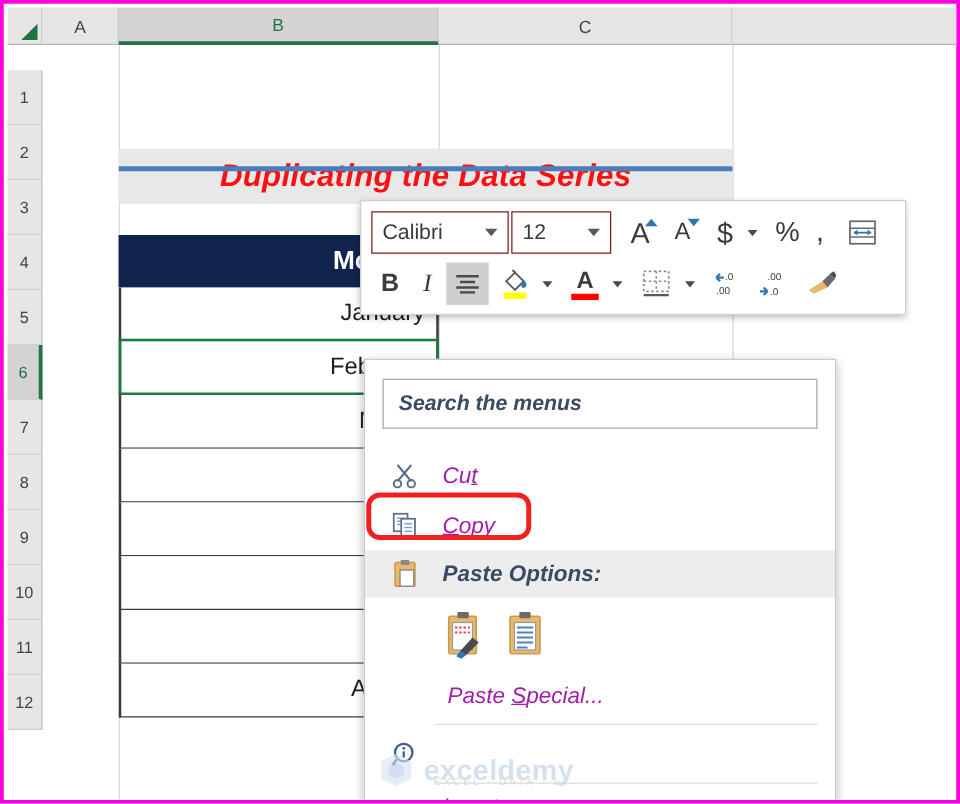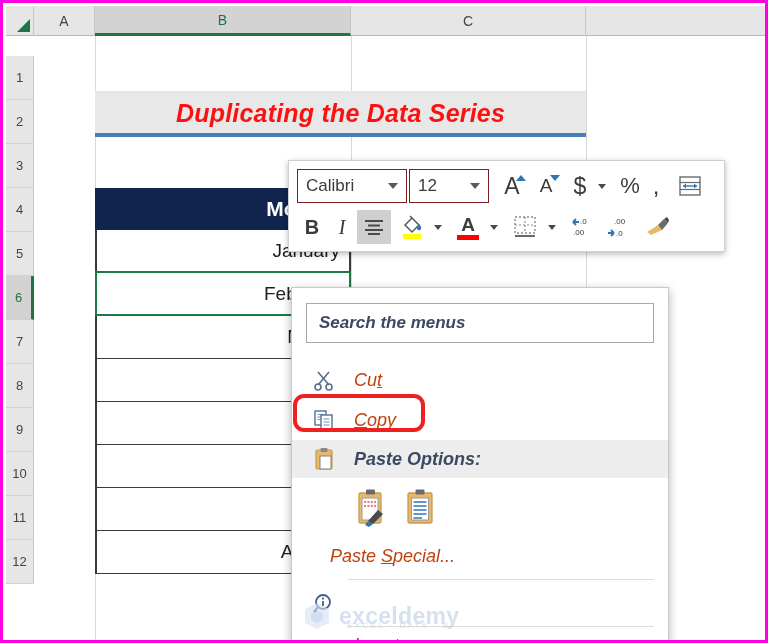--- a/index.html
+++ b/index.html
@@ -23,21 +23,21 @@
   .colhead.sel{background:#d3d3d3;border-bottom:3px solid #217346;color:#217346;}
 
   .rowhead{position:absolute;left:3px;width:28px;background:#e6e6e6;
            border-right:1px solid #c6c6c6;border-bottom:1px solid #d0d0d0;box-sizing:border-box;
            font-size:13px;color:#444;display:flex;align-items:center;justify-content:center;}
   .rowhead.sel{background:#d3d3d3;border-right:3px solid #217346;color:#217346;}
 
   .gridline-v{position:absolute;width:1px;background:#d8d8d8;}
 
   
-  .title-banner{position:absolute;background:#e8e8e8;display:flex;align-items:center;justify-content:center;}
+  .title-banner{position:absolute;background:#e8e8e8;display:flex;align-items:center;justify-content:center;margin-top:28px;}
   .title-banner .ttext{font-style:italic;font-weight:bold;color:#ff1010;font-size:25px;
                        letter-spacing:.2px;white-space:nowrap;}
   .title-rule{position:absolute;background:#4a7ebb;height:4px;}
 
   
   .tbl-head{position:absolute;background:#10244e;color:#fff;font-weight:bold;font-size:21px;
             display:flex;align-items:center;justify-content:flex-end;
             padding-right:9px;box-sizing:border-box;border:1px solid #10244e;}
   .tbl-cell{position:absolute;background:#ffffff;font-size:19px;color:#1d1d1d;
             display:flex;align-items:center;justify-content:flex-end;
@@ -61,21 +61,21 @@
   .caret{width:0;height:0;border-left:4px solid transparent;border-right:4px solid transparent;
          border-top:5px solid #4a4a4a;}
 
   
   .ctxmenu{position:absolute;background:#ffffff;border:1px solid #c9c9c9;
            box-shadow:0 3px 9px rgba(0,0,0,.30);box-sizing:border-box;overflow:hidden;font-style:italic;}
   .searchbox{position:absolute;border:1px solid #a8a8a8;background:#fff;box-sizing:border-box;
              display:flex;align-items:center;}
   .searchbox span{font-size:17px;color:#3a4a63;font-weight:bold;padding-left:12px;}
   .mitem{position:absolute;left:0;width:100%;display:flex;align-items:center;box-sizing:border-box;}
-  .mitem .mlabel{font-size:18px;color:#c2410c;}
+  .mitem .mlabel{font-size:18px;color:#a21caf;}
   .mitem.hl{background:#ededed;}
   .mitem.hl .mlabel{font-weight:bold;color:#3a4a63;}
   .micon{position:absolute;display:flex;align-items:center;justify-content:center;}
   .msep{position:absolute;height:1px;background:#dcdcdc;}
   .u{text-decoration:underline;}
 
   .redbox{position:absolute;border:4px solid #f02020;border-radius:11px;box-sizing:border-box;}
 
   
   .wm{position:absolute;display:flex;align-items:center;opacity:.62;}
@@ -362,21 +362,21 @@
           <line x1="10.5" y1="14" x2="23.5" y2="14" stroke="#4a82c4" stroke-width="1.7"></line>
           <line x1="10.5" y1="18" x2="23.5" y2="18" stroke="#4a82c4" stroke-width="1.7"></line>
           <line x1="10.5" y1="22" x2="23.5" y2="22" stroke="#4a82c4" stroke-width="1.7"></line>
           <line x1="10.5" y1="26" x2="23.5" y2="26" stroke="#4a82c4" stroke-width="1.7"></line>
           <line x1="10.5" y1="30" x2="19" y2="30" stroke="#4a82c4" stroke-width="1.7"></line>
         </svg>
       </span>
     </div>
 
     <div class="mitem" style="top:248px;height:40px;">
-      <span class="mlabel" style="margin-left:38px;">Paste <span class="u">S</span>pecial...</span>
+      <span class="mlabel" style="margin-left:66px;">Paste <span class="u">S</span>pecial...</span>
     </div>
 
     <div class="msep" style="left:56px;top:291px;width:306px;"></div>
 
     <div class="mitem" style="top:296px;height:40px;">
       <span class="micon" style="left:14px;width:36px;height:40px;">
         <svg width="24" height="24" viewBox="0 0 24 24">
           <circle cx="11" cy="10" r="7" fill="none" stroke="#3c5f8f" stroke-width="1.8"></circle>
           <line x1="5.5" y1="15.5" x2="2" y2="20" stroke="#3c5f8f" stroke-width="2.2"></line>
           <circle cx="11" cy="6.6" r="1.1" fill="#3c5f8f"></circle>

